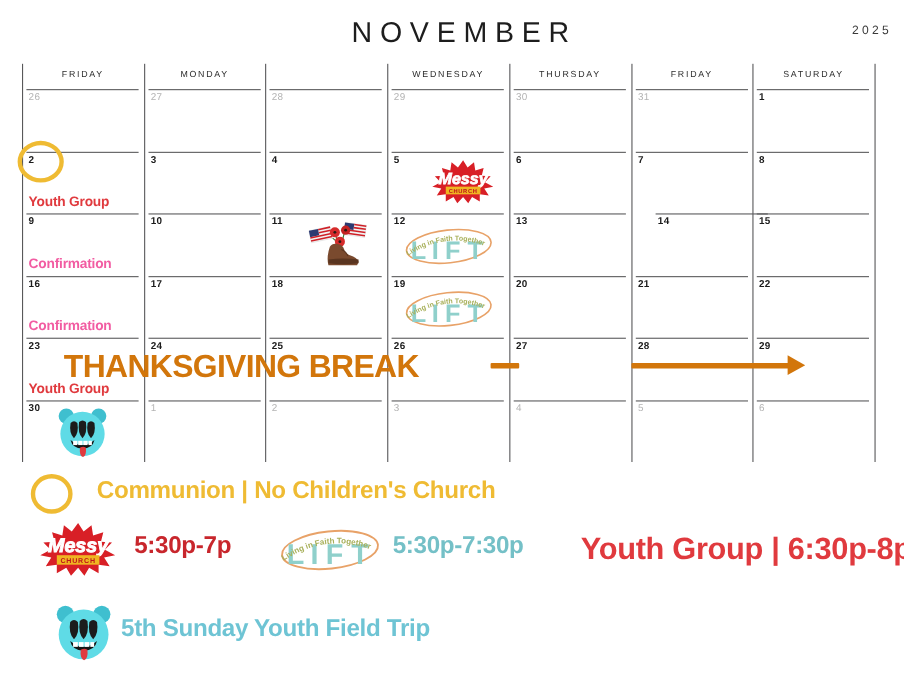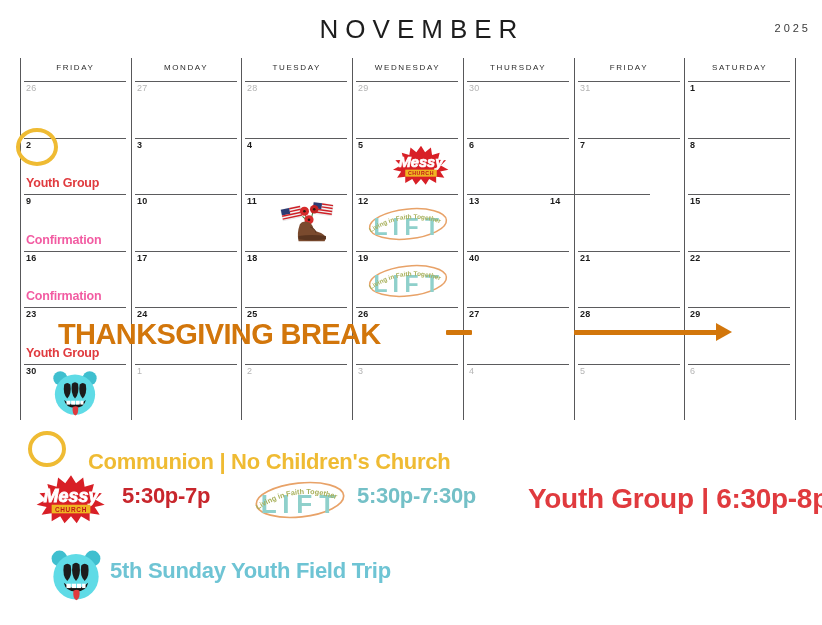--- a/index.html
+++ b/index.html
@@ -67,42 +67,41 @@
     border-left:16px solid #d2760b;
   }
 
   
   #legend{position:absolute;left:0;top:424px;width:822px;height:200px;}
   .lg-text{position:absolute;font-size:21px;font-weight:700;white-space:nowrap;letter-spacing:-.3px;}
   #lg-circle{
     position:absolute;left:28px;top:431px;width:38px;height:36px;
     border:4px solid #efbb33;border-radius:50%;box-sizing:border-box;
   }
-  #lg-communion{left:88px;top:433px;color:#efbb33;font-size:22px;margin-top:16px;}
+  #lg-communion{left:88px;top:433px;color:#efbb33;font-size:22px;}
   #lg-messy-time{left:122px;top:483px;color:#c8262c;font-size:22px;}
   #lg-lift-time{left:357px;top:483px;color:#74c0c7;font-size:22px;}
   #lg-youth{left:528px;top:483px;color:#e03a3e;font-size:28px;}
   #lg-field{left:110px;top:558px;color:#6ec4d4;font-size:22px;}
 
   
   .art{position:absolute;}
 </style>
 </head>
 <body>
 
 <div id="header">
   <div id="month-title">NOVEMBER</div>
   <div id="year-label">2025</div>
 </div>
 
 <div id="calendar">
   <div class="dow-row" id="dow-row">
       <div class="dow" style="left: 0px; width: 110.714px;">FRIDAY</div>
       <div class="dow" style="left: 110.714px; width: 110.714px;">MONDAY</div>
-      <div class="dow" style="left: 221.429px; width: 110.714px;">TUESDAY</div>
       <div class="dow" style="left: 332.143px; width: 110.714px;">WEDNESDAY</div>
       <div class="dow" style="left: 442.857px; width: 110.714px;">THURSDAY</div>
       <div class="dow" style="left: 553.571px; width: 110.714px;">FRIDAY</div>
       <div class="dow" style="left: 664.286px; width: 110.714px;">SATURDAY</div>
     </div>
   <div id="vlines">
       <div class="vline" style="left: 0px;"></div>
       <div class="vline" style="left: 111px;"></div>
       <div class="vline" style="left: 221px;"></div>
       <div class="vline" style="left: 332px;"></div>
@@ -240,21 +239,21 @@
     <path id="liftArc" d="M8 42 Q65 4 124 32" fill="none"></path>
     <text font-family="Liberation Sans, sans-serif" font-size="9.5" font-weight="700" fill="#a8b05a">
       <textPath href="#liftArc" startOffset="2%">Living in Faith Together</textPath>
     </text>
   </svg></div>
       </div>
       <div class="cell" style="left: 443px; top: 136px; width: 111px; height: 56.5px;">
         <div class="topline" style="width: 101.714px;"></div>
         <div class="dnum">13</div>
       </div>
-      <div class="cell" style="left: 524px; top: 136px; width: 95px; height: 56.5px;">
+      <div class="cell" style="left: 572px; top: 136px; width: 95px; height: 56.5px;">
         <div class="topline" style="width: 101.714px;"></div>
         <div class="dnum">14</div>
       </div>
       <div class="cell" style="left: 664px; top: 136px; width: 111px; height: 56.5px;">
         <div class="topline" style="width: 101.714px;"></div>
         <div class="dnum">15</div>
       </div>
       <div class="cell" style="left: 0px; top: 192.5px; width: 111px; height: 56.5px;">
         <div class="topline" style="width: 101.714px;"></div>
         <div class="dnum">16</div>
@@ -280,21 +279,21 @@
               <text x="90" y="45">T</text>
     </g>
     <path id="liftArc" d="M8 42 Q65 4 124 32" fill="none"></path>
     <text font-family="Liberation Sans, sans-serif" font-size="9.5" font-weight="700" fill="#a8b05a">
       <textPath href="#liftArc" startOffset="2%">Living in Faith Together</textPath>
     </text>
   </svg></div>
       </div>
       <div class="cell" style="left: 443px; top: 192.5px; width: 111px; height: 56.5px;">
         <div class="topline" style="width: 101.714px;"></div>
-        <div class="dnum">40</div>
+        <div class="dnum">20</div>
       </div>
       <div class="cell" style="left: 554px; top: 192.5px; width: 111px; height: 56.5px;">
         <div class="topline" style="width: 101.714px;"></div>
         <div class="dnum">21</div>
       </div>
       <div class="cell" style="left: 664px; top: 192.5px; width: 111px; height: 56.5px;">
         <div class="topline" style="width: 101.714px;"></div>
         <div class="dnum">22</div>
       </div>
       <div class="cell" style="left: 0px; top: 249px; width: 111px; height: 56.5px;">

